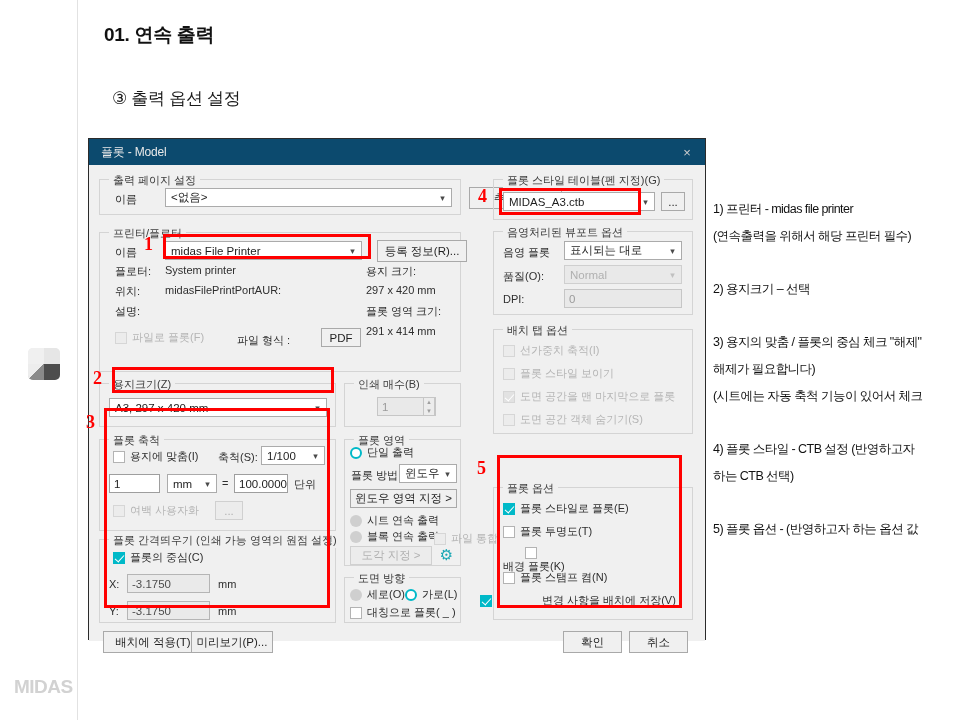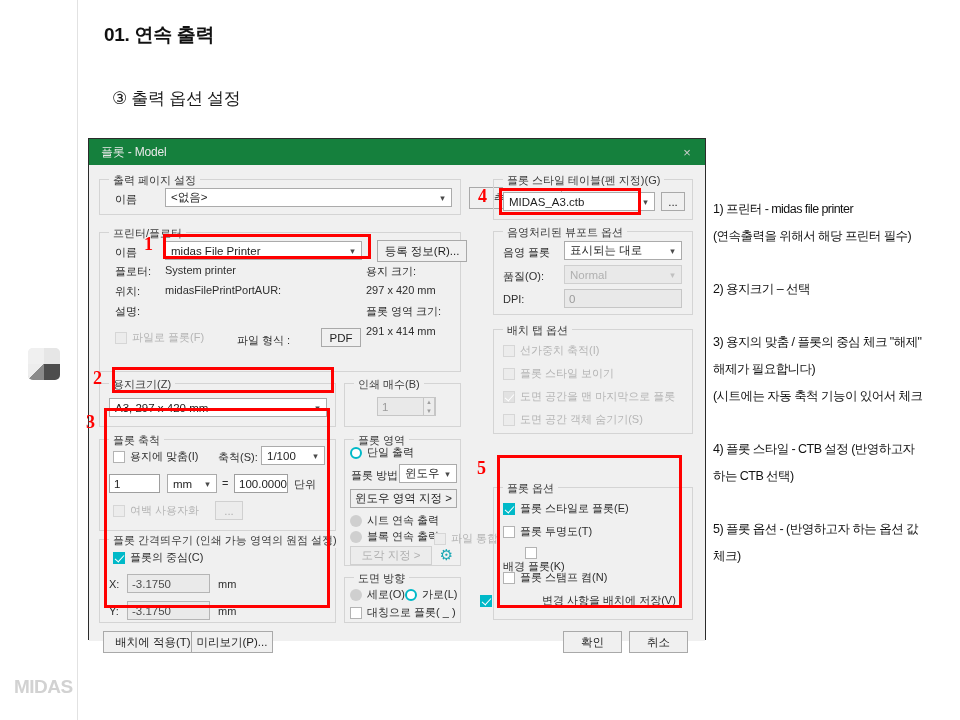--- a/index.html
+++ b/index.html
@@ -43,21 +43,21 @@
     position:absolute; left:112px; top:87px;
     font-size:17px; color:#1a1a1a; letter-spacing:-.3px;
   }
 
   
   #plot-dialog {
     position:absolute; left:88px; top:138px; width:618px; height:502px;
     background:#f0f0f0; border:1px solid #2b2b2b;
   }
   #dialog-titlebar {
-    height:26px; background:#15803d; color:#e9e9e9;
+    height:26px; background:#0c4a6e; color:#e9e9e9;
     display:flex; align-items:center; padding:0 6px 0 12px;
     font-size:12px;
   }
   #dialog-title { flex:1; letter-spacing:-.2px; }
   #dialog-close {
     width:24px; height:22px; display:flex; align-items:center; justify-content:center;
     color:#cfcfcf; font-size:13px; cursor:pointer;
   }
   #dialog-body { position:relative; width:100%; height:476px; background:#f0f0f0; }
 
@@ -420,14 +420,13 @@
   <div class="ann-line">2) 용지크기 – 선택</div>
   <div class="ann-gap"></div>
   <div class="ann-line">3) 용지의 맞춤 / 플롯의 중심 체크 "해제"</div>
   <div class="ann-line">해제가 필요합니다)</div>
   <div class="ann-line">(시트에는 자동 축척 기능이 있어서 체크</div>
   <div class="ann-gap"></div>
   <div class="ann-line">4) 플롯 스타일 - CTB 설정 (반영하고자</div>
   <div class="ann-line">하는 CTB 선택)</div>
   <div class="ann-gap"></div>
   <div class="ann-line">5) 플롯 옵션 - (반영하고자 하는 옵션 값</div>
-  <div class="ann-line">체크)</div>
 </div>
 
 </body></html>

